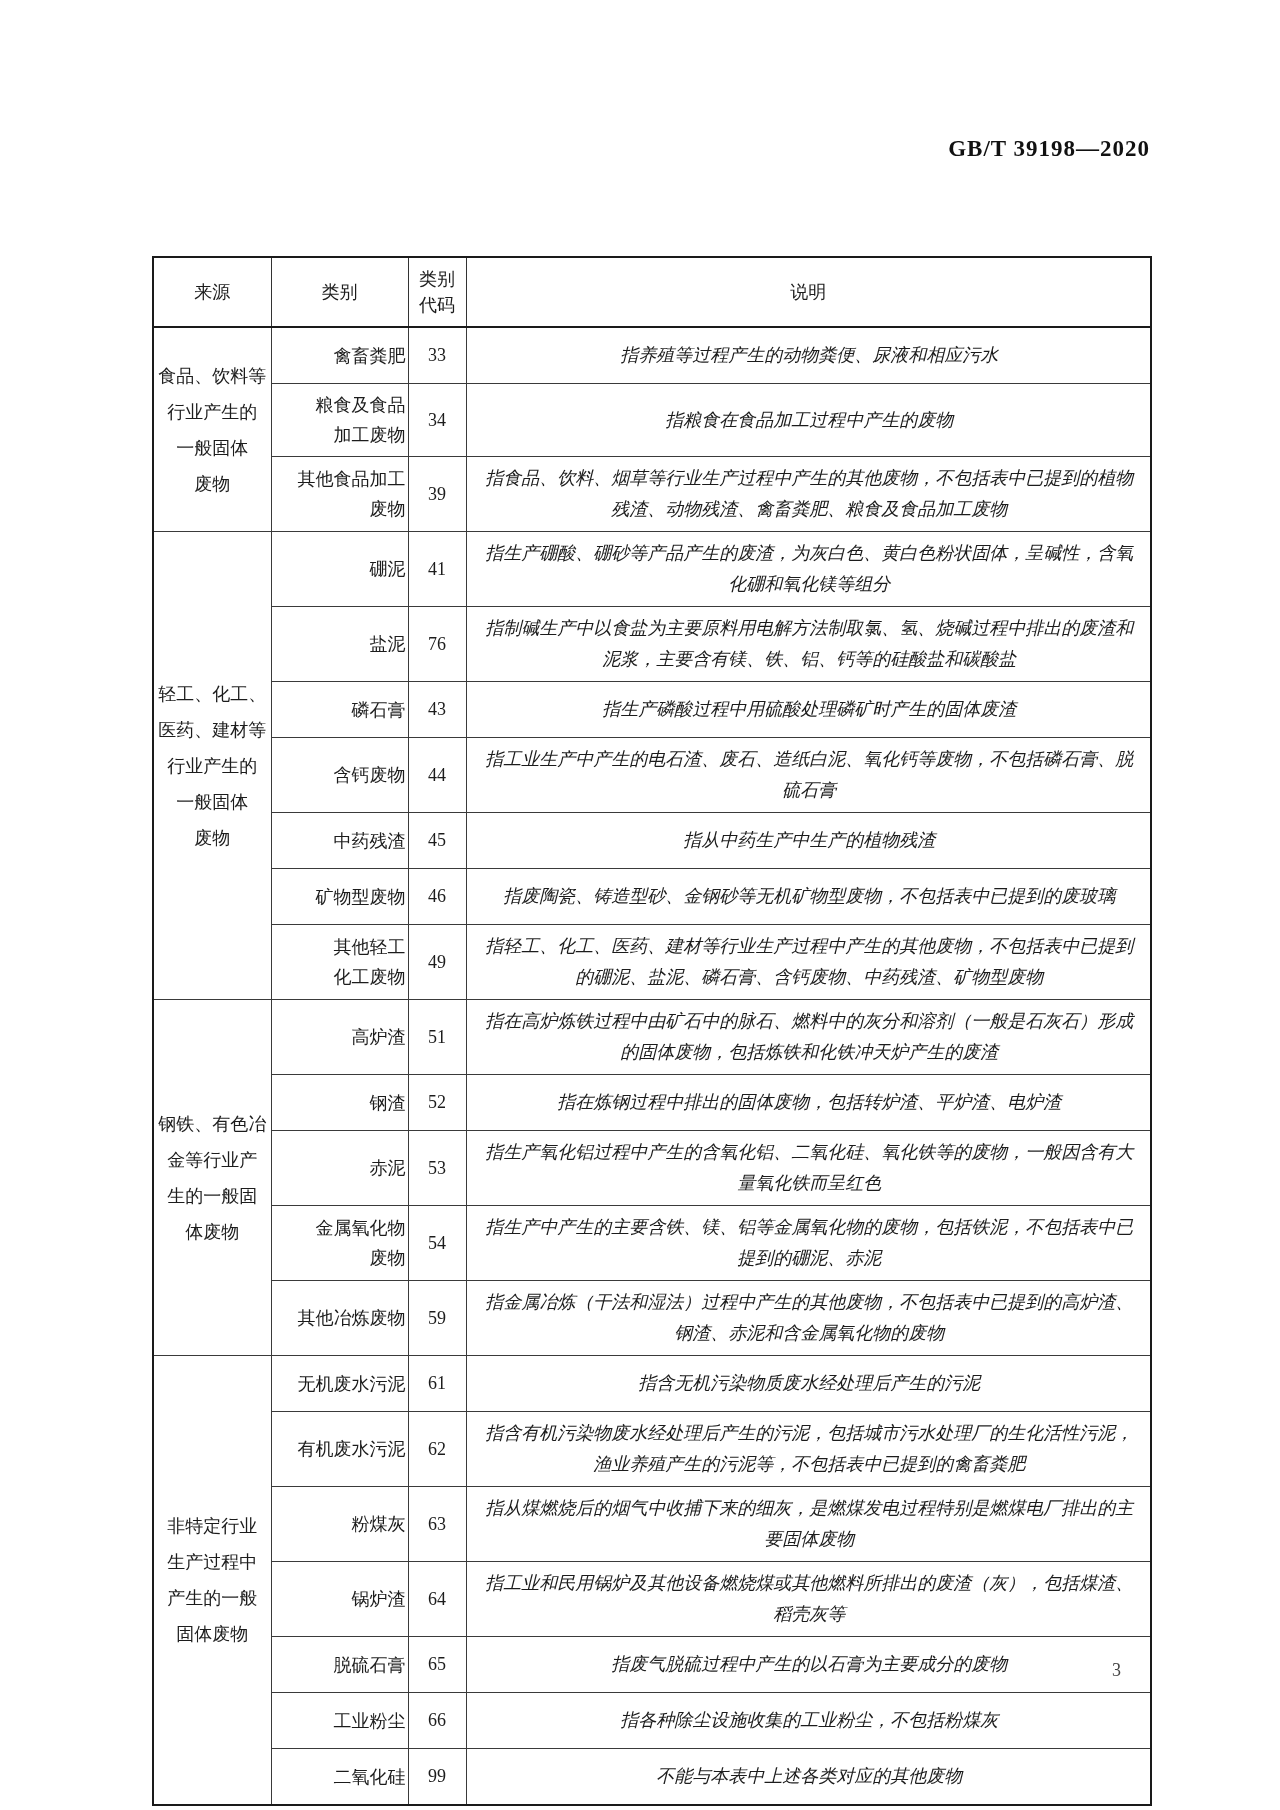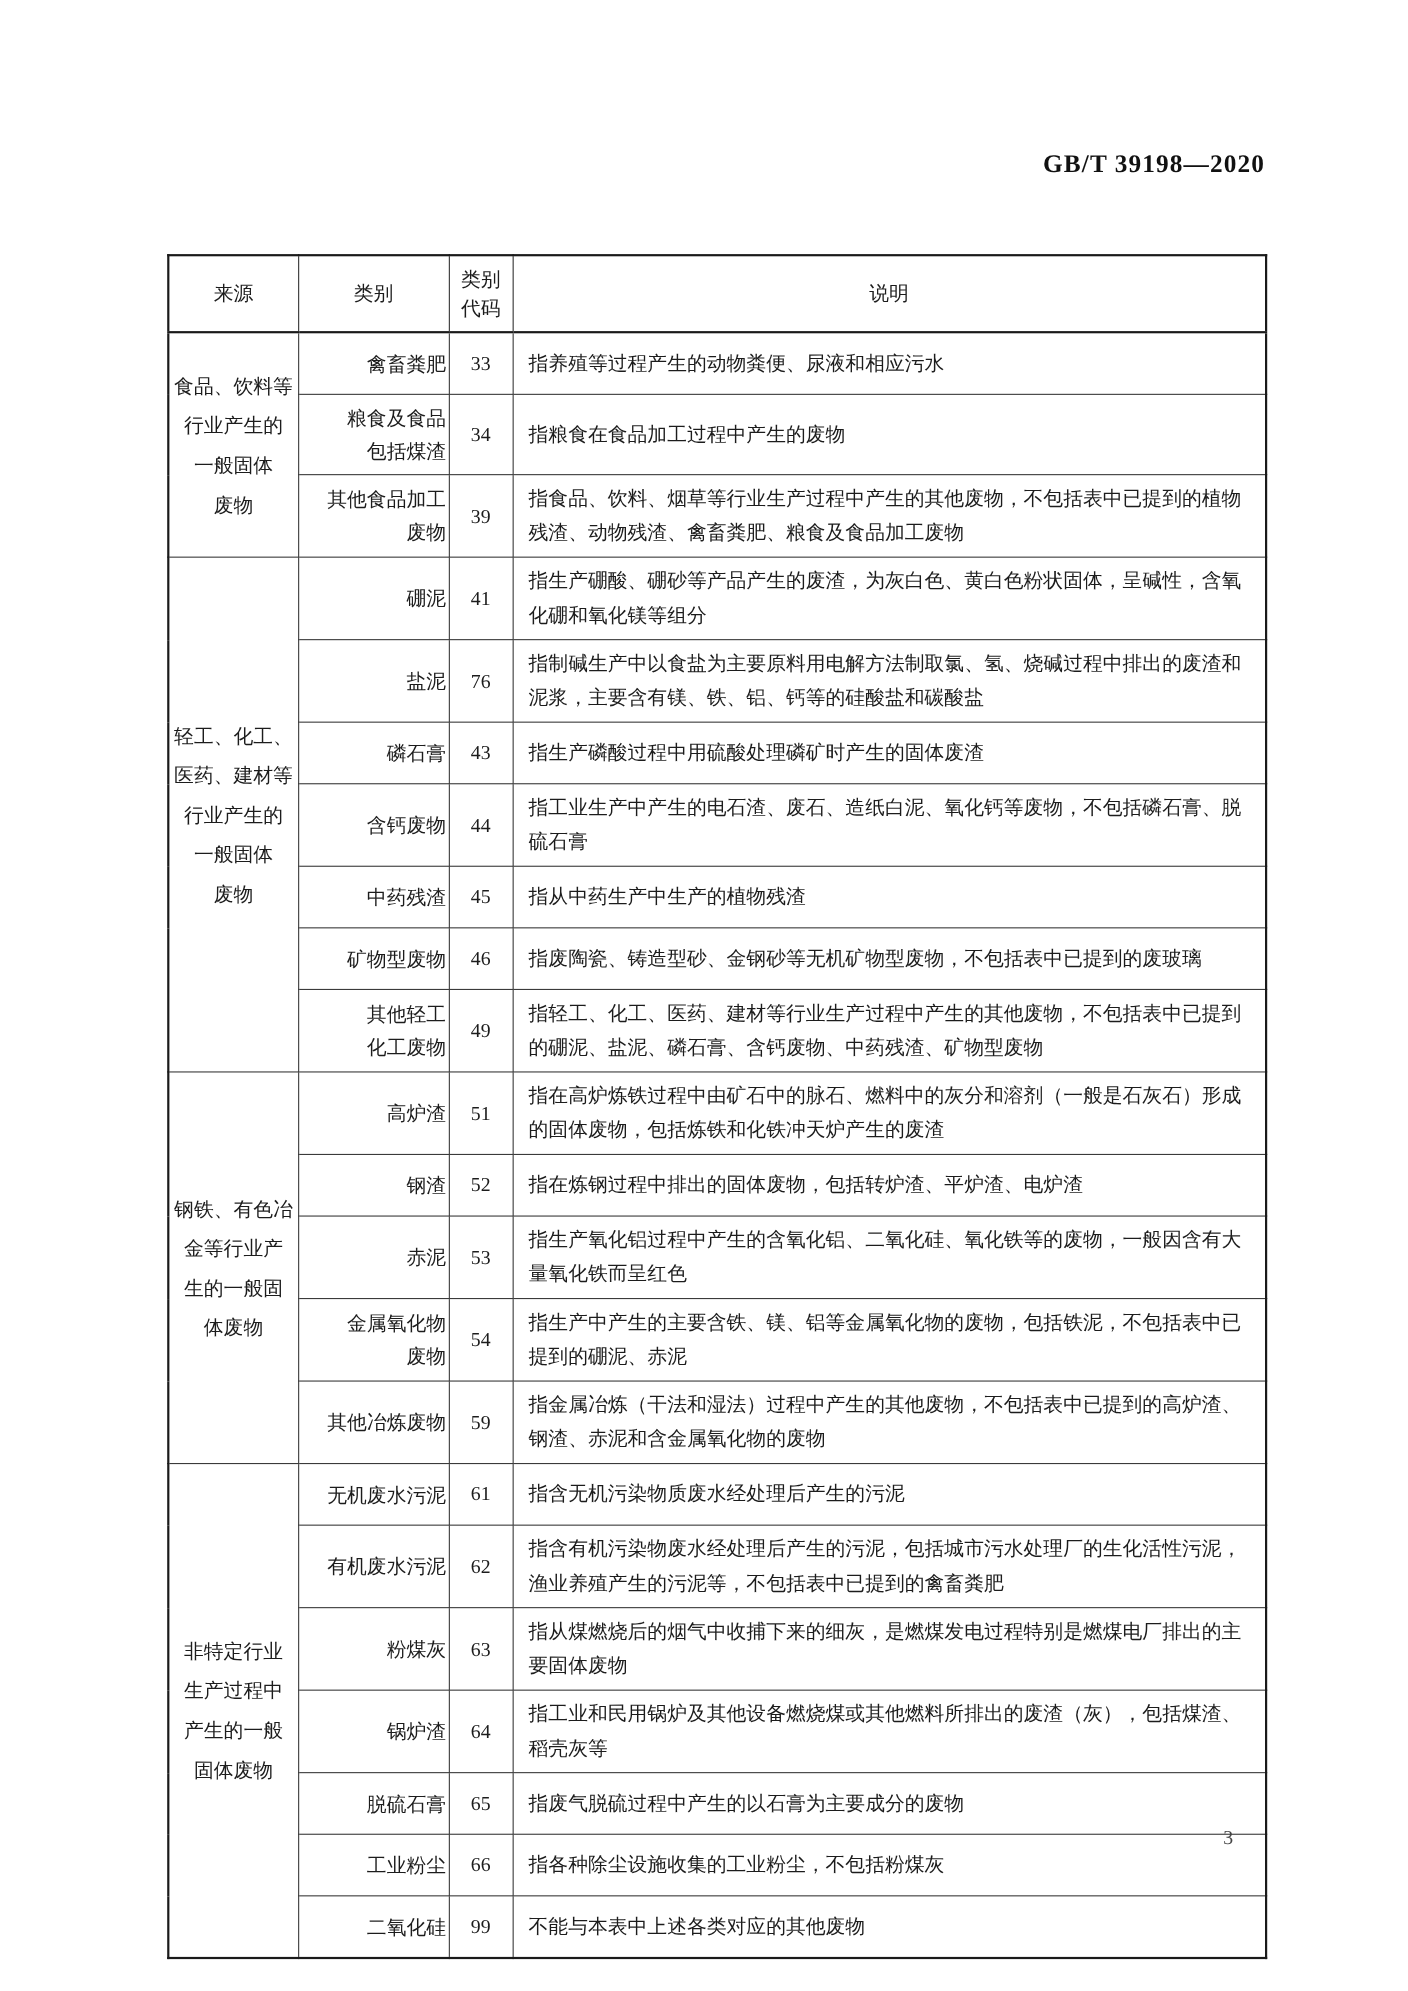--- a/index.html
+++ b/index.html
@@ -23,21 +23,21 @@
     position:absolute;
     top:194px;left:0;width:100%;
     text-align:center;
     font-size:20px;
     color:#111;
   }
   .table-title .tmain{font-weight:bold;}
   .table-title .tcont{font-weight:normal;margin-left:2px;}
   table.waste-table{
     position:absolute;
-    left:152px;top:231px;
+    left:152px;top:256px;
     width:998px;
     border-collapse:collapse;
     table-layout:fixed;
     border:2.5px solid #1a1a1a;
     font-size:18px;
   }
   .waste-table col.c-source{width:118px;}
   .waste-table col.c-category{width:137px;}
   .waste-table col.c-code{width:58px;}
   .waste-table col.c-desc{width:685px;}
@@ -70,23 +70,24 @@
     line-height:30px;
     padding:6px 2px;
   }
   .waste-table td.code{
     text-align:center;
     line-height:27px;
     padding:14px 2px;
     font-family:"Liberation Serif","DejaVu Serif",serif;
   }
   .waste-table td.desc{
-    text-align:left;
+    text-align:center;
     line-height:31px;
     padding:6px 12px 6px 14px;
+    font-style:italic;
   }
   .page-number{
     position:absolute;
     top:1660px;left:1112px;
     font-size:18px;
     color:#444;
   }
 </style>
 </head>
 <body>
@@ -117,21 +118,21 @@
           <td class="src" rowspan="3">食品、饮料等
 行业产生的
 一般固体
 废物</td>
           <td class="cat">禽畜粪肥</td>
           <td class="code">33</td>
           <td class="desc">指养殖等过程产生的动物粪便、尿液和相应污水</td>
         </tr>
         <tr>
           <td class="cat">粮食及食品
-包括煤渣</td>
+加工废物</td>
           <td class="code">34</td>
           <td class="desc">指粮食在食品加工过程中产生的废物</td>
         </tr>
         <tr>
           <td class="cat">其他食品加工
 废物</td>
           <td class="code">39</td>
           <td class="desc">指食品、饮料、烟草等行业生产过程中产生的其他废物，不包括表中已提到的植物残渣、动物残渣、禽畜粪肥、粮食及食品加工废物</td>
         </tr>
         <tr>

